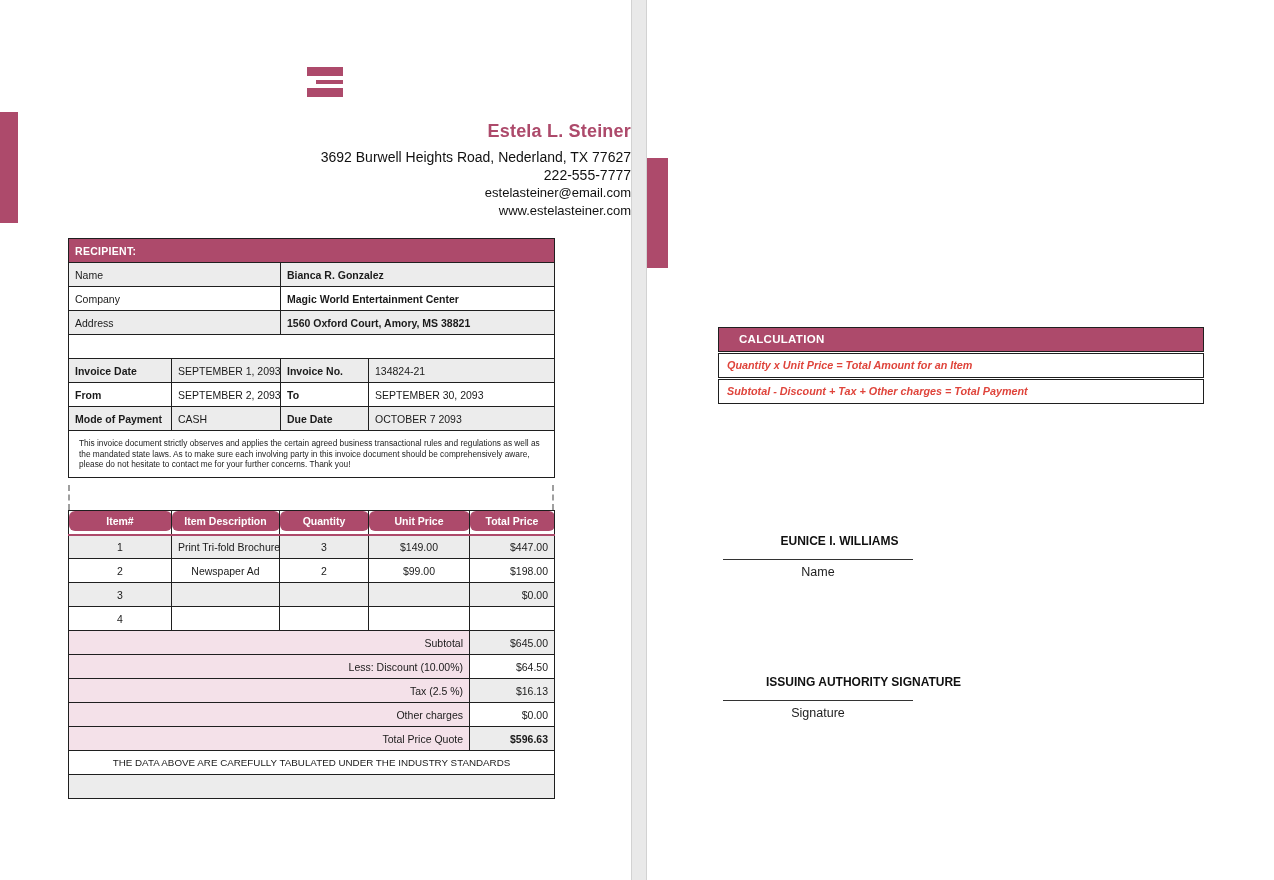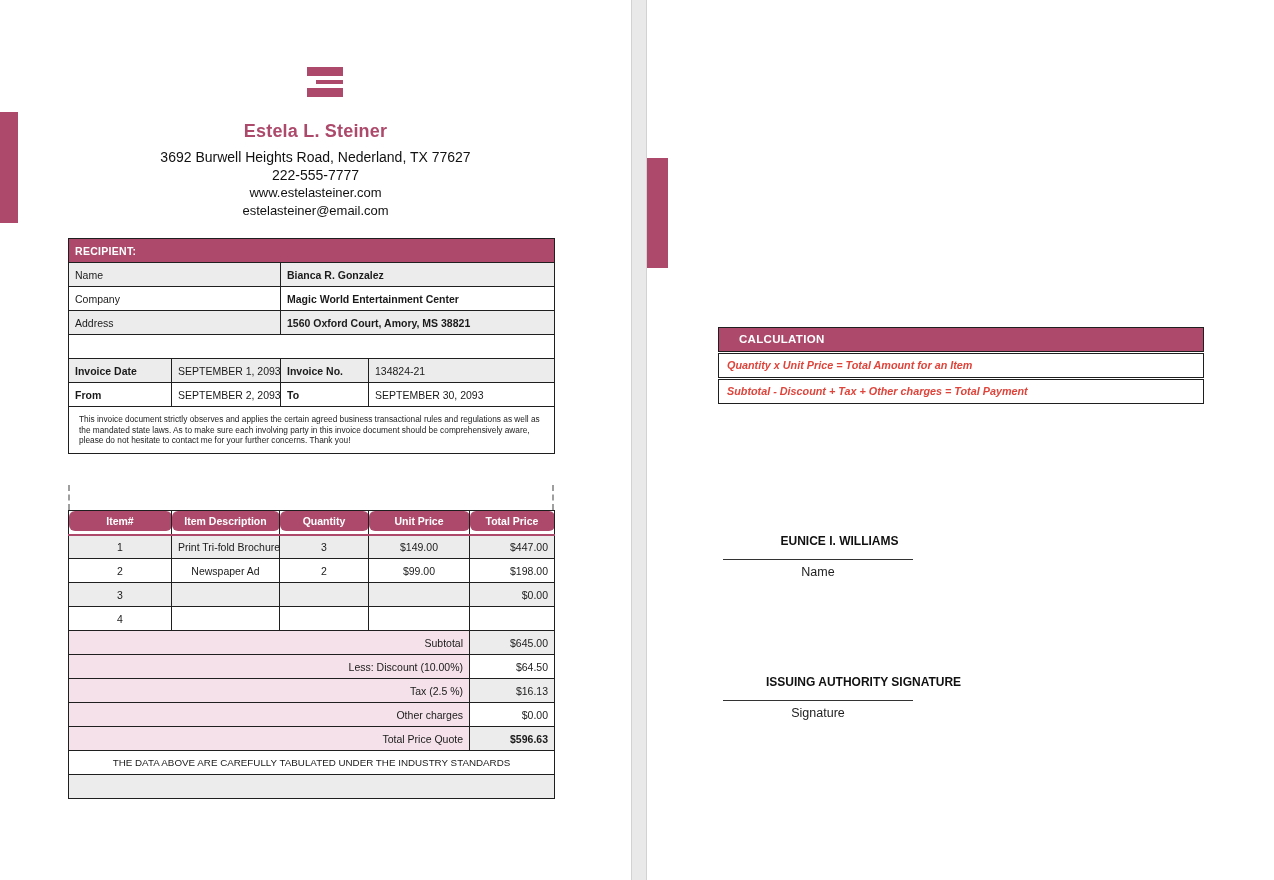--- a/index.html
+++ b/index.html
@@ -26,21 +26,21 @@
   .right-bar{left:0;top:158px;width:21px;height:110px;}
 
   
   .logo{position:absolute;left:307px;top:67px;width:36px;height:30px;background:var(--accent);}
   .logo span{position:absolute;background:#fff;}
   .logo .s1{left:0;top:9px;width:36px;height:4px;}
   .logo .s2{left:0;top:17px;width:36px;height:4px;}
   .logo .notch{left:0;top:9px;width:9px;height:12px;}
 
   
-  .sender{position:absolute;left:0;top:121px;width:631px;text-align:center;}
+  .sender{position:absolute;left:0;top:121px;width:631px;text-align:right;}
   .sender-name{font-size:18px;font-weight:bold;color:var(--accent);margin-bottom:7px;letter-spacing:0.2px;}
   .sender-line{font-size:14px;line-height:17.5px;color:#111;}
   .sender-line.small{font-size:13px;}
 
   
   table.tbl{border-collapse:collapse;table-layout:fixed;position:absolute;left:68px;width:486px;}
   .tbl td{border:1px solid var(--bline);font-size:10.5px;height:24px;padding:0 6px;
     vertical-align:middle;overflow:hidden;white-space:nowrap;}
   #recipient-table{top:238px;}
   .hdr{background:var(--accent);color:#fff;font-weight:bold;font-size:11.5px;height:23px;letter-spacing:0.3px;}
@@ -85,22 +85,22 @@
   <div class="logo">
     <span class="s1"></span>
       <span class="s2"></span>
       <span class="notch"></span>
   </div>
 
   <div class="sender">
     <div class="sender-name">Estela L. Steiner</div>
     <div class="sender-line">3692 Burwell Heights Road, Nederland, TX 77627</div>
     <div class="sender-line">222-555-7777</div>
+    <div class="sender-line small">estelasteiner@email.com</div>
     <div class="sender-line small">www.estelasteiner.com</div>
-    <div class="sender-line small">estelasteiner@email.com</div>
   </div>
 
   <table class="tbl" id="recipient-table">
     <colgroup>
         <col style="width:103px">
         <col style="width:109px">
         <col style="width:88px">
         <col style="width:186px">
       </colgroup>
     <tbody>
@@ -126,20 +126,26 @@
       <td class="lbl-b">Invoice Date</td>
       <td>SEPTEMBER 1, 2093</td>
       <td class="lbl-b">Invoice No.</td>
       <td>134824-21</td>
     </tr>
     <tr>
       <td class="lbl-b">From</td>
       <td>SEPTEMBER 2, 2093</td>
       <td class="lbl-b">To</td>
       <td>SEPTEMBER 30, 2093</td>
+    </tr>
+    <tr class="gray">
+      <td class="lbl-b">Mode of Payment</td>
+      <td>CASH</td>
+      <td class="lbl-b">Due Date</td>
+      <td>OCTOBER 7 2093</td>
     </tr>
     <tr>
       <td colspan="4" class="note">This invoice document strictly observes and applies the certain agreed business transactional rules and regulations as well as the mandated state laws. As to make sure each involving party in this invoice document should be comprehensively aware, please do not hesitate to contact me for your further concerns. Thank you!</td>
     </tr>
   </tbody>
     </table>
 
   <div class="dashed-row"></div>
 
   <table class="tbl" id="items-table">

